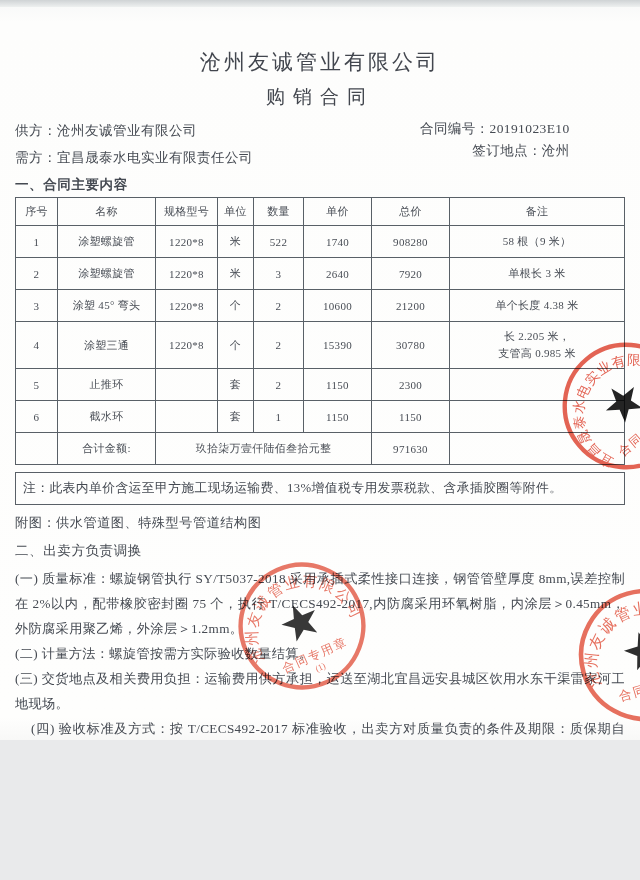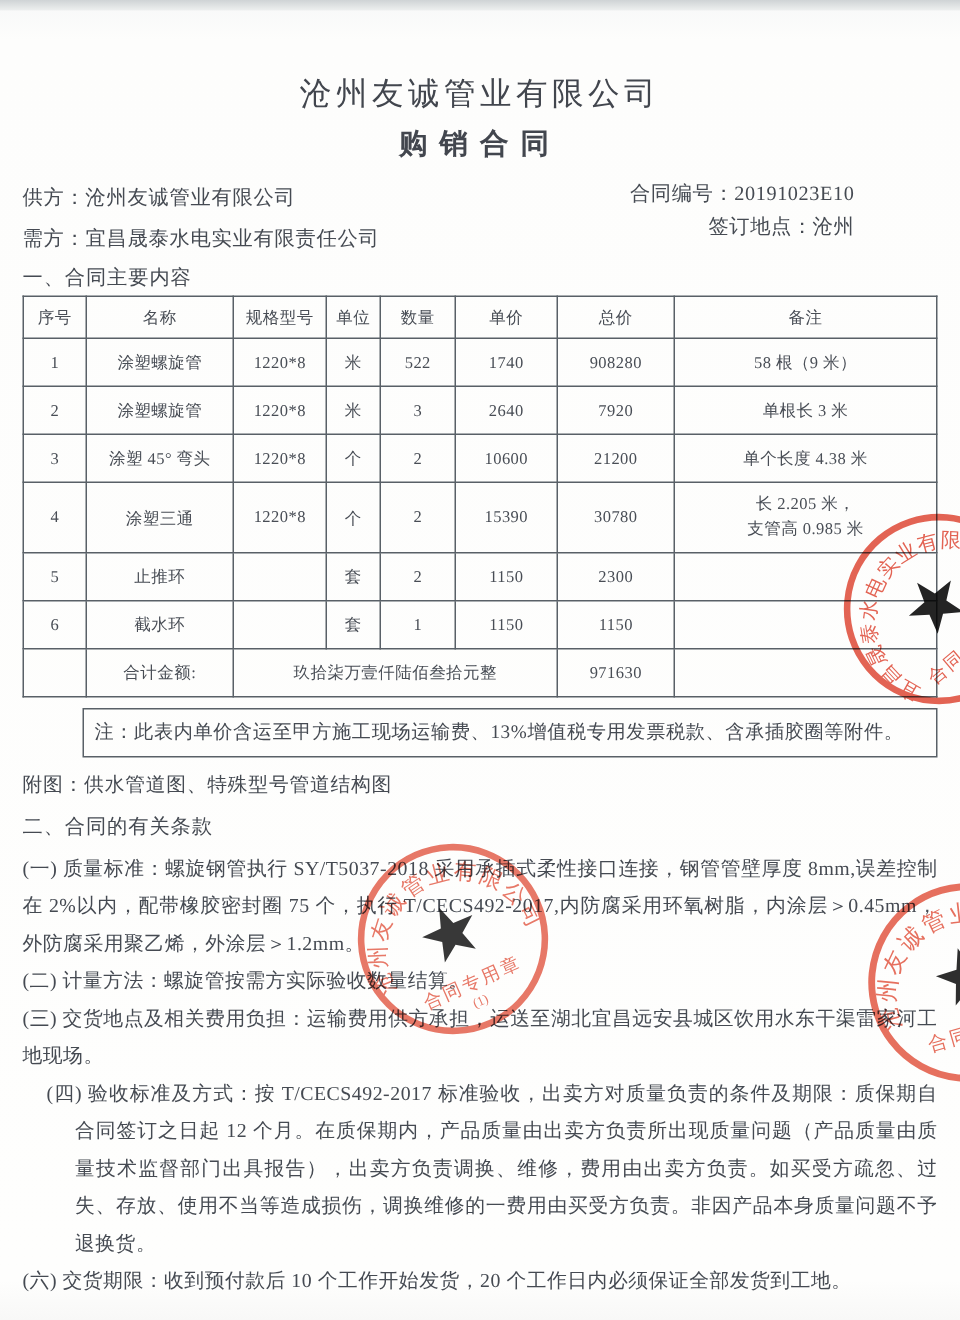--- a/index.html
+++ b/index.html
@@ -1,41 +1,41 @@
 <!DOCTYPE html>
 <html><head>
 <meta charset="utf-8">
 <style>
   * { margin:0; padding:0; box-sizing:border-box; }
   html,body { width:640px; }
   body { background:#e9eaeb; font-family:"Liberation Serif","DejaVu Serif",serif; }
   .page {
-    position:relative; width:640px; height:880px; overflow:hidden;
+    position:relative; width:640px; height:740px; overflow:hidden;
     background:linear-gradient(180deg,#f7f8f8 0%, #fdfdfc 3%, #fefefd 97%, #f8f8f7 100%);
     color:#454a52; padding:48px 15px 0 15px;
   }
   .photo-edge { position:absolute; top:0; left:0; width:100%; height:7px;
     background:linear-gradient(180deg,#cfd3d5,#eef0f0); }
   .doc-company-title { text-align:center; font-size:21px; line-height:28px; letter-spacing:3px; font-weight:normal; color:#42464e; }
-  .doc-title { text-align:center; font-size:19px; line-height:26px; letter-spacing:8px; font-weight:bold; color:#42464e; margin-top:8px; }
+  .doc-title { text-align:center; font-size:19px; line-height:26px; letter-spacing:8px; font-weight:normal; color:#42464e; margin-top:8px; }
   .info { position:relative; margin-top:11px; font-size:13.5px; }
-  .info .party { line-height:21px; letter-spacing:0.5px; }
+  .info .party { line-height:21px; letter-spacing:0.5px;font-family:Liberation Mono, monospace; }
   .info .party + .party { margin-top:6px; }
   .meta { position:absolute; top:-3px; left:405px; line-height:22px; letter-spacing:0.4px;text-align:right; }
-  .sec-title { font-size:13.5px; line-height:19px; margin-top:6px; letter-spacing:0.6px; }
+  .sec-title { font-size:13.5px; line-height:19px; margin-top:6px; letter-spacing:0.6px;font-weight:bold; }
   table.items { width:100%; border-collapse:collapse; table-layout:fixed; margin-top:3px;
     font-size:11px; color:#484d55; }
   table.items th, table.items td { border:1px solid #596067; text-align:center; vertical-align:middle;
     font-weight:normal; padding:6px 2px; letter-spacing:0.3px; }
   table.items th { height:28px; padding:4px 2px; }
   table.items td { height:32px; }
   tr.tall td { height:44px; }
   td.prewrap { white-space:pre-line; line-height:17px; }
   .note-box { border:1px solid #596067; margin-top:7px; padding:6px 7px; font-size:12.8px;
-    line-height:19px; letter-spacing:0.4px;margin-left:40px; }
+    line-height:19px; letter-spacing:0.4px; }
   .attach { margin-top:8px; font-size:13.2px; line-height:19px; letter-spacing:0.5px; }
   .sec2-title { margin-top:9px; font-size:13.5px; line-height:19px; letter-spacing:0.6px; }
   .clauses { margin-top:6px; }
   .clauses p { font-size:13.2px; line-height:25px; letter-spacing:0.35px; text-align:justify; }
   .clauses p.hang { padding-left:19px; text-indent:-19px;margin-left:16px; }
   
   .stamp { position:absolute; mix-blend-mode:multiply; pointer-events:none; }
   .stamp svg { display:block; overflow:visible; }
   .stamp-buyer  { left:556px; top:336px; width:140px; height:140px; color:#e04a38; opacity:0.86; transform:rotate(-40deg); }
   .stamp-sup1   { left:232px; top:556px; width:140px; height:140px; color:#e2523d; opacity:0.78; transform:rotate(-24deg); }
@@ -160,21 +160,21 @@
       <td>971630</td>
       <td></td>
     </tr>
   </tbody>
     </table>
 
   <div class="note-box">注：此表内单价含运至甲方施工现场运输费、13%增值税专用发票税款、含承插胶圈等附件。</div>
 
   <div class="attach">附图：供水管道图、特殊型号管道结构图</div>
 
-  <div class="sec2-title">二、合同的有关条款</div>
+  <div class="sec2-title">二、出卖方负责调换</div>
 
   <div class="clauses">
     <p>(一) 质量标准：螺旋钢管执行 SY/T5037-2018 采用承插式柔性接口连接，钢管管壁厚度 8mm,误差控制在 2%以内，配带橡胶密封圈 75 个，执行 T/CECS492-2017,内防腐采用环氧树脂，内涂层＞0.45mm，外防腐采用聚乙烯，外涂层＞1.2mm。</p>
     <p>(二) 计量方法：螺旋管按需方实际验收数量结算。</p>
     <p>(三) 交货地点及相关费用负担：运输费用供方承担，运送至湖北宜昌远安县城区饮用水东干渠雷家河工地现场。</p>
     <p class="hang">(四) 验收标准及方式：按 T/CECS492-2017 标准验收，出卖方对质量负责的条件及期限：质保期自合同签订之日起 12 个月。在质保期内，产品质量由出卖方负责所出现质量问题（产品质量由质量技术监督部门出具报告），出卖方负责调换、维修，费用由出卖方负责。如买受方疏忽、过失、存放、使用不当等造成损伤，调换维修的一费用由买受方负责。非因产品本身质量问题不予退换货。</p>
     <p>(六) 交货期限：收到预付款后 10 个工作开始发货，20 个工作日内必须保证全部发货到工地。</p>
 
   </div>
 

